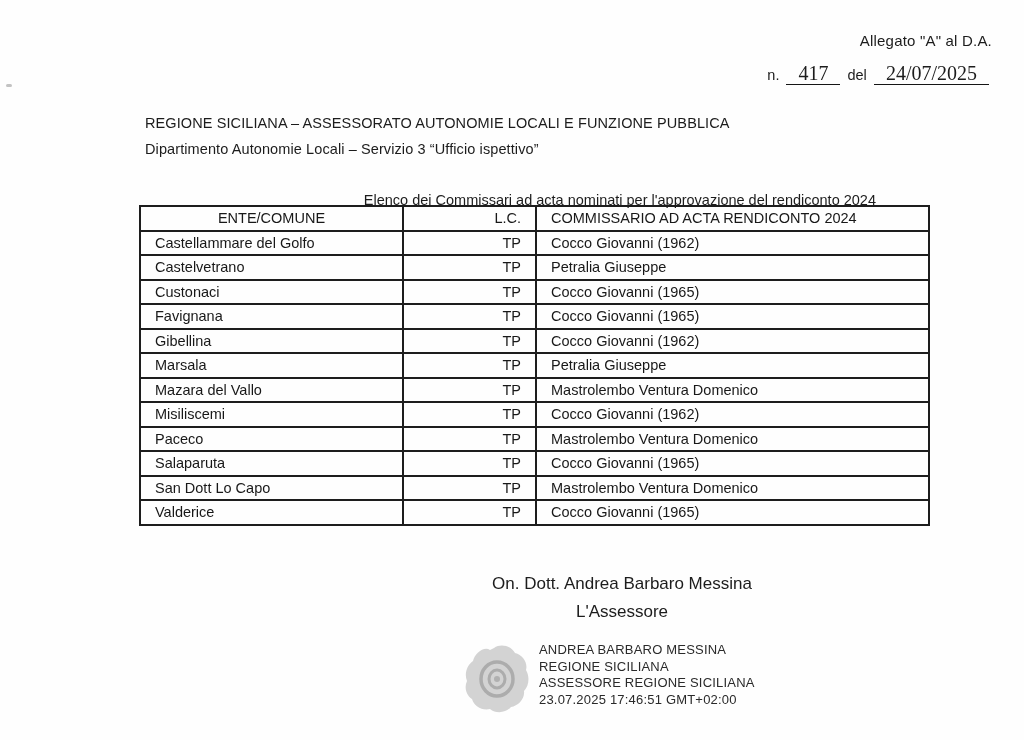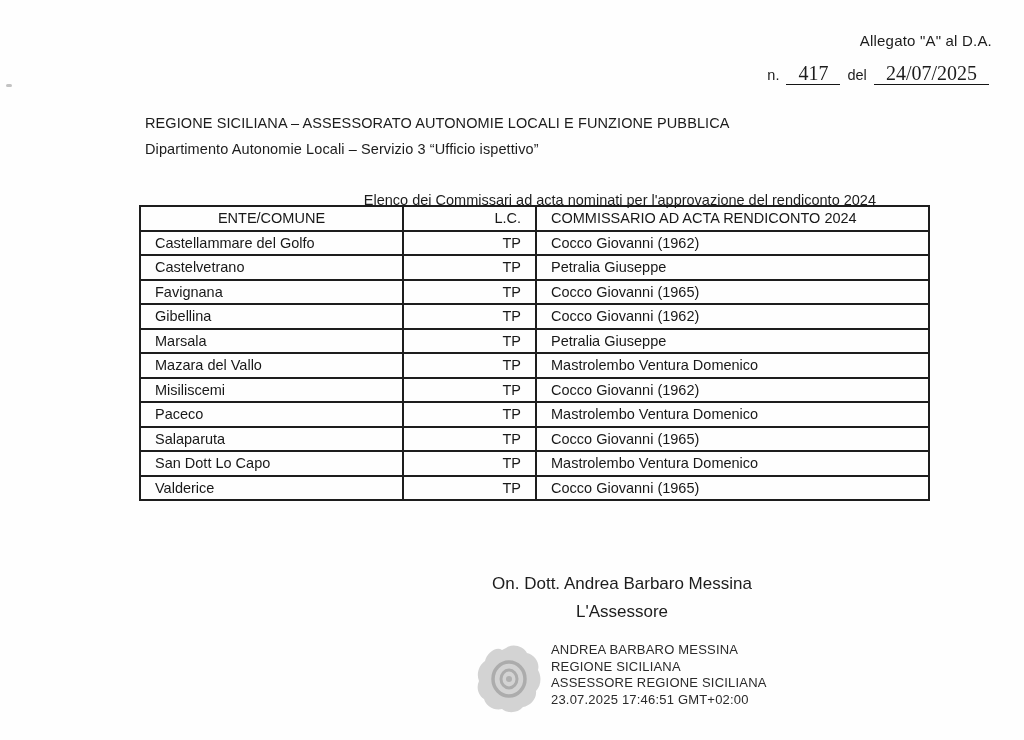--- a/index.html
+++ b/index.html
@@ -65,21 +65,21 @@
   
   .signature {
     position: absolute; left: 622px; top: 570px;
     transform: translateX(-50%);
     text-align: center;
     font-size: 17px; line-height: 28px;
     white-space: nowrap;
   }
   
   .stamp {
-    position: absolute; left: 476px; top: 642px;
+    position: absolute; left: 464px; top: 642px;
     display: flex; align-items: flex-start; gap: 9px;
   }
   .seal { flex: 0 0 auto; margin-top: 2px; }
   .stamp-text {
     font-size: 13px; line-height: 16.5px;
     color: #2a2a2a; letter-spacing: 0.2px;
     white-space: nowrap;
   }
 </style>
 </head>
@@ -117,20 +117,25 @@
     <tbody>
         <tr>
           <td class="col0">Castellammare del Golfo</td>
           <td class="col1">TP</td>
           <td class="col2">Cocco Giovanni (1962)</td>
         </tr>
         <tr>
           <td class="col0">Castelvetrano</td>
           <td class="col1">TP</td>
           <td class="col2">Petralia Giuseppe</td>
+        </tr>
+        <tr>
+          <td class="col0">Custonaci</td>
+          <td class="col1">TP</td>
+          <td class="col2">Cocco Giovanni (1965)</td>
         </tr>
         <tr>
           <td class="col0">Favignana</td>
           <td class="col1">TP</td>
           <td class="col2">Cocco Giovanni (1965)</td>
         </tr>
         <tr>
           <td class="col0">Gibellina</td>
           <td class="col1">TP</td>
           <td class="col2">Cocco Giovanni (1962)</td>

